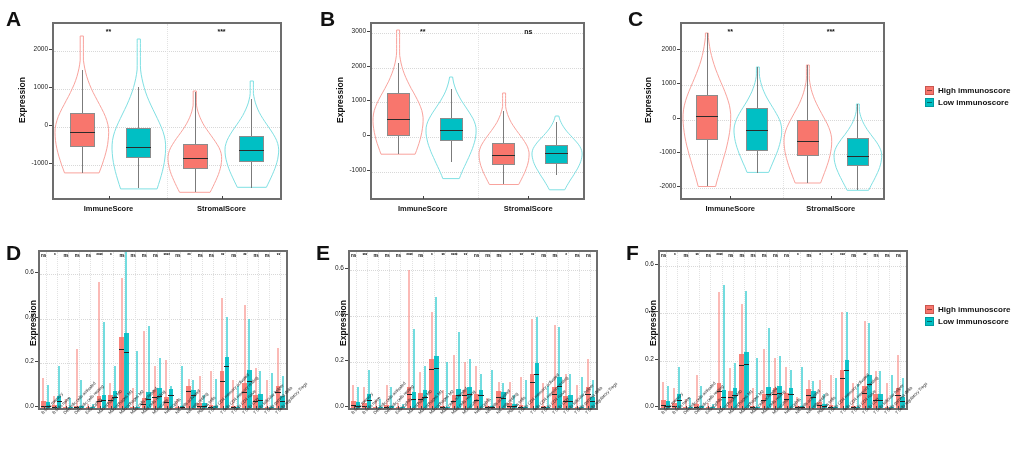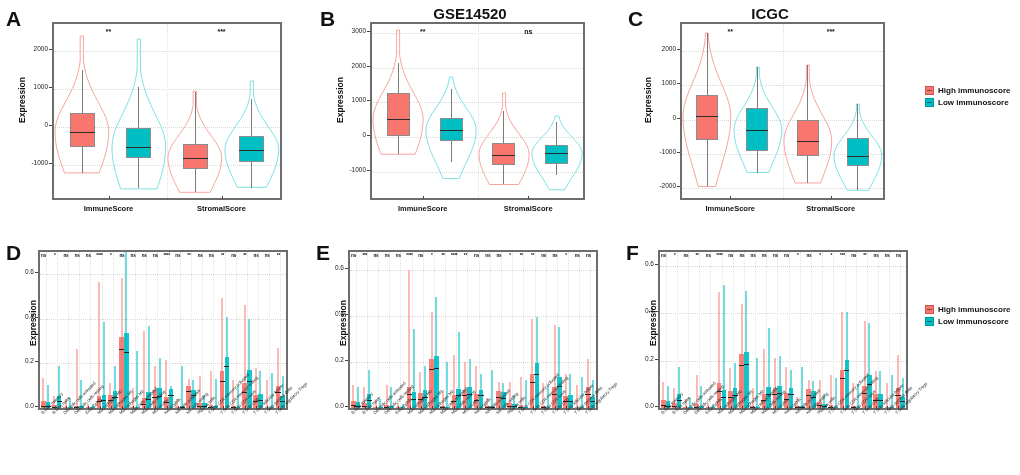--- a/index.html
+++ b/index.html
@@ -107,21 +107,20 @@
         <div class="ytickmark" style="left: 49px; top: 87.011px;"></div>
         <div class="ytick" style="left: 24px; top: 121.253px; width: 24px;">0</div>
         <div class="ytickmark" style="left: 49px; top: 125.253px;"></div>
         <div class="ytick" style="left: 24px; top: 159.495px; width: 24px;">-1000</div>
         <div class="ytickmark" style="left: 49px; top: 163.495px;"></div>
       </div>
   </div>
 
   <div class="panel" style="left:320px;top:0;width:310px;height:235px;">
     <div class="panel-letter" style="left:0px;top:8px;">B</div>
-    <div class="panel-title" style="left:30px;top:5px;width:240px;">GSE14520</div>
     <div class="ylab" style="left:-10px;top:95px;width:60px;font-size:8.5px;">Expression</div>
     <div class="plotbox" id="plotB" style="left:50px;top:22px;width:215px;height:178px;">
         <div class="grid-h" style="top: 8.7px;"></div>
         <div class="grid-h" style="top: 43.5px;"></div>
         <div class="grid-h" style="top: 78.3px;"></div>
         <div class="grid-h" style="top: 113.1px;"></div>
         <div class="grid-h" style="top: 147.9px;"></div>
         <div class="grid-v" style="left: 105.5px;"></div>
         <div class="vio" style="left: 1.31875px; top: 5.568px; width: 50.1125px; height: 124.236px;">
           <svg width="50.1125" height="124.23599999999999">
@@ -173,21 +172,20 @@
         <div class="ytickmark" style="left: 47px; top: 100.3px;"></div>
         <div class="ytick" style="left: 22px; top: 131.1px; width: 24px;">0</div>
         <div class="ytickmark" style="left: 47px; top: 135.1px;"></div>
         <div class="ytick" style="left: 22px; top: 165.9px; width: 24px;">-1000</div>
         <div class="ytickmark" style="left: 47px; top: 169.9px;"></div>
       </div>
   </div>
 
   <div class="panel" style="left:630px;top:0;width:290px;height:235px;">
     <div class="panel-letter" style="left:-2px;top:8px;">C</div>
-    <div class="panel-title" style="left:25px;top:5px;width:230px;">ICGC</div>
     <div class="ylab" style="left:-12px;top:95px;width:60px;font-size:8.5px;">Expression</div>
     <div class="plotbox" id="plotC" style="left:50px;top:22px;width:205px;height:178px;">
         <div class="grid-h" style="top: 27.2941px;"></div>
         <div class="grid-h" style="top: 61.4118px;"></div>
         <div class="grid-h" style="top: 95.5294px;"></div>
         <div class="grid-h" style="top: 129.647px;"></div>
         <div class="grid-h" style="top: 163.765px;"></div>
         <div class="grid-v" style="left: 100.5px;"></div>
         <div class="vio" style="left: 1.25625px; top: 8.52941px; width: 47.7375px; height: 153.529px;">
           <svg width="47.7375" height="153.52941176470588">

